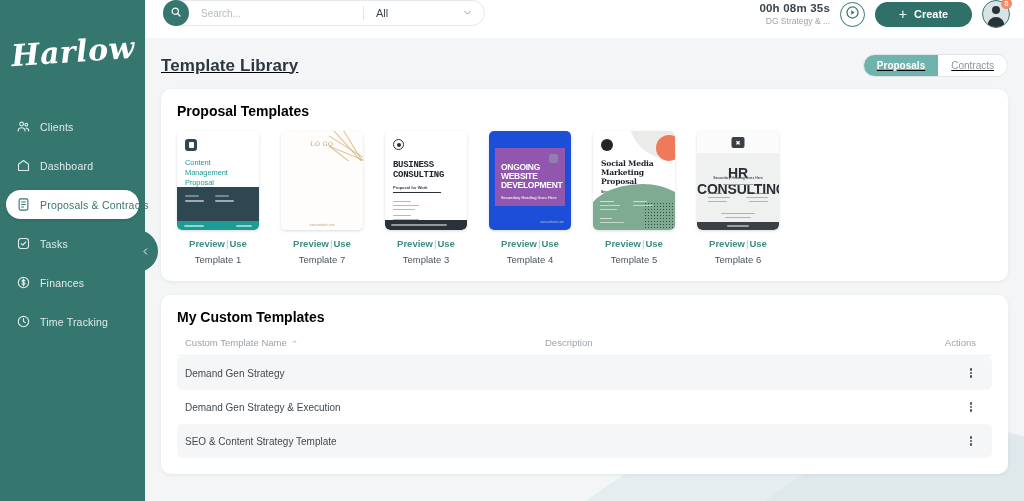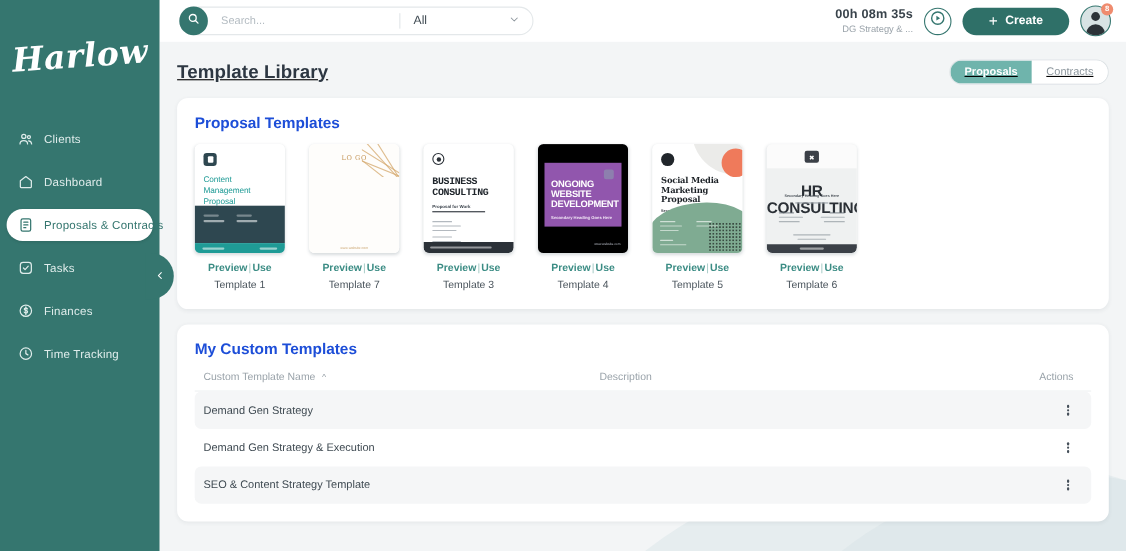--- a/index.html
+++ b/index.html
@@ -99,21 +99,21 @@
     opacity: .6;
     pointer-events: none;
   }
 
   
   .topbar {
     position: relative;
     height: 38px;
     flex: 0 0 38px;
     background: #ffffff;
-    display: flex; align-items: center;
+    display: flex; align-items: flex-start;
     padding: 0 14px 0 16px;
     z-index: 3;
   }
   .searchwrap {
     display: flex; align-items: center;
     width: 322px; height: 26px;
     border: 1px solid #e4e8ea;
     border-radius: 14px;
     background: #fff;
     position: relative;
@@ -250,21 +250,21 @@
   .seg-btn.active { background: #6fb4ac; color: #ffffff; font-weight: 600; }
 
   .card {
     background: #ffffff;
     border-radius: 10px;
     box-shadow: 0 1px 4px rgba(40,60,70,0.07);
     padding: 14px 16px 16px 16px;
     margin-bottom: 14px;
   }
   .card-title {
-    font-size: 14px; font-weight: 700; color: #1d4ed8;
+    font-size: 14px; font-weight: 700; color: #000000;
     margin-bottom: 12px;
   }
 
   
   .tgrid { display: flex; gap: 22px; }
   .tcell { width: 82px; }
   .thumb {
     width: 82px; height: 99px;
     border-radius: 5px;
     overflow: hidden;
@@ -312,21 +312,21 @@
   .t3 { position:absolute; inset:0; background:#ffffff; }
   .t3-ic { position:absolute; left:8px; top:8px; width:11px; height:11px; border-radius:50%; border:1.4px solid #2b3138; }
   .t3-ic::after{content:"";position:absolute;left:2.7px;top:2.7px;width:4px;height:4px;border-radius:50%;background:#2b3138;}
   .t3-h { position:absolute; left:8px; right:8px; top:30px; font-family:Liberation Mono, monospace; font-size:9px; font-weight:700; color:#20262c; line-height:1.1; letter-spacing:-.3px;}
   .t3-sub { position:absolute; left:8px; top:54px; font-size:4px; font-weight:700; color:#39414a;}
   .t3-rule { position:absolute; left:8px; right:26px; top:61px; height:1.4px; background:#2b3138;}
   .t3-bot { position:absolute; left:0; right:0; bottom:0; height:10px; background:#2b3138; border-radius:0 0 5px 5px;}
   .gl { position:absolute; background:#9aa2a9; height:1px; border-radius:1px; opacity:.75;}
 
   
-  .t4 { position:absolute; inset:0; background:#000000;text-decoration:underline; }
+  .t4 { position:absolute; inset:0; background:#1d4ed8;text-decoration:underline; }
   .t4-panel { position:absolute; left:6px; right:6px; top:17px; bottom:24px; background:#9156ad; overflow:hidden;}
   .t4-ic { position:absolute; right:7px; top:6px; width:9px; height:9px; border-radius:2px; background:#8d7fae;}
   .t4-h { position:absolute; left:6px; right:6px; top:15px; font-size:8.5px; font-weight:700; color:#fff; line-height:1.05; letter-spacing:-.3px;}
   .t4-sub { position:absolute; left:6px; top:48px; font-size:3.8px; font-weight:700; color:#efe3f4;}
   .t4-f { position:absolute; right:7px; bottom:6px; font-size:3px; color:#b7bcc6;}
 
   
   .t5 { position:absolute; inset:0; background:#ffffff; overflow:hidden;}
   .t5-gray { position:absolute; right:-8px; top:-14px; width:54px; height:42px; background:#ebebe9; border-radius:0 0 0 40px;}
   .t5-coral { position:absolute; right:-7px; top:4px; width:26px; height:26px; border-radius:50%; background:#ef7a5b;}

